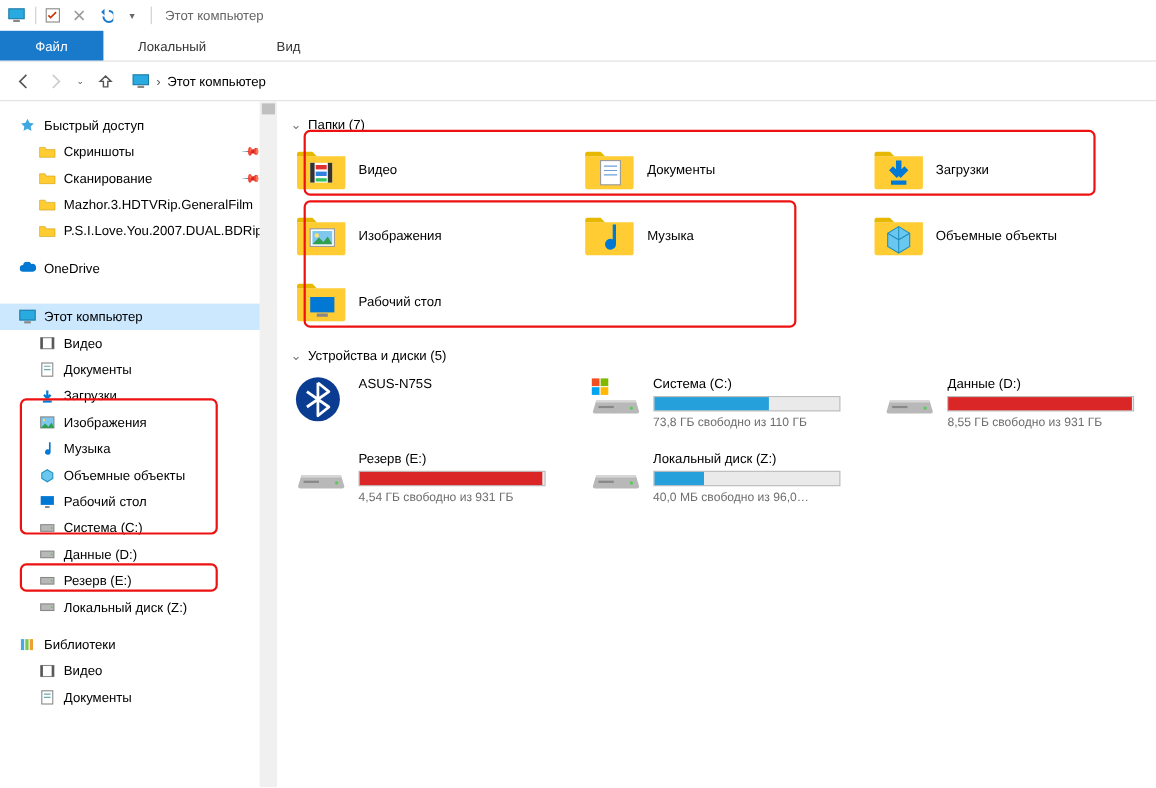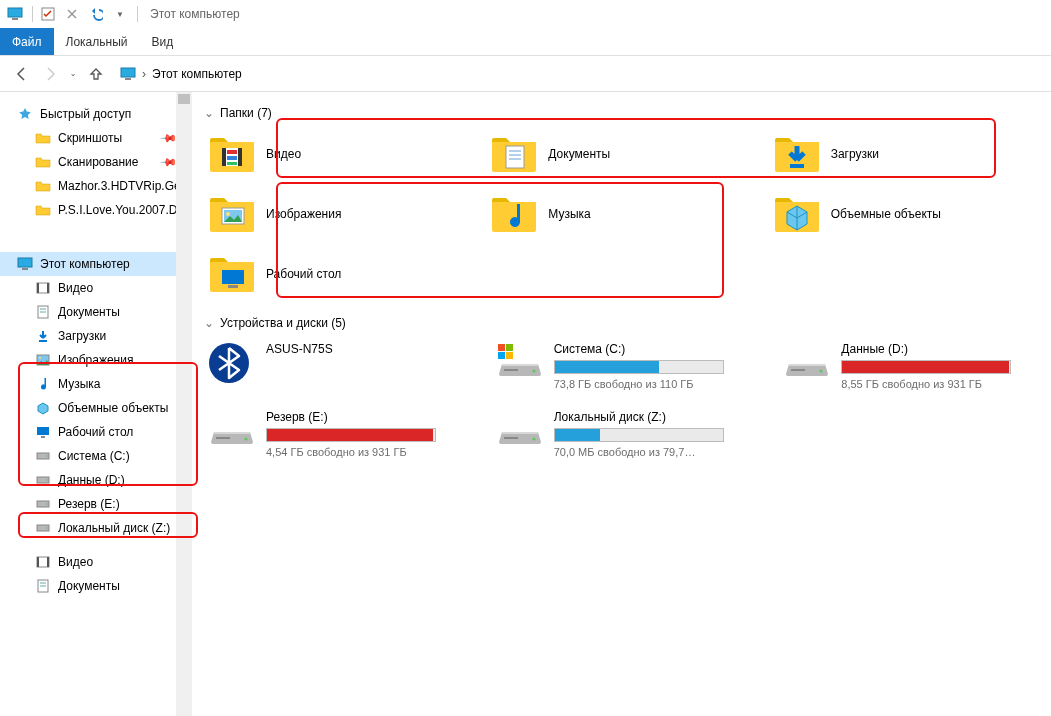--- a/index.html
+++ b/index.html
@@ -2,29 +2,29 @@
 <html><head>
 <meta charset="utf-8">
 <style>
 *{margin:0;padding:0;box-sizing:border-box;font-family:"Segoe UI",Tahoma,sans-serif;font-size:12px;color:#000}
 body{background:#fff;overflow:hidden}
 .titlebar{height:28px;display:flex;align-items:center;padding:0 4px;background:#fff}
 .titlebar .qat-icon{width:22px;height:22px;display:flex;align-items:center;justify-content:center;color:#555;margin-right:2px}
 .titlebar .sep{width:1px;height:16px;background:#ccc;margin:0 4px}
 .titlebar .title{margin-left:8px;color:#666}
 .ribbon-tabs{height:28px;display:flex;align-items:stretch;border-bottom:1px solid #e0e0e0}
-.ribbon-tabs .tab{padding:0 12px;display:flex;align-items:center;color:#333;cursor:pointer}
+.ribbon-tabs .tab{padding:0 32px;display:flex;align-items:center;color:#333;cursor:pointer}
 .ribbon-tabs .tab.active{background:#1979ca;color:#fff}
 .navbar{height:36px;display:flex;align-items:center;padding:0 10px;border-bottom:1px solid #e0e0e0}
 .navbar .navbtn{width:24px;height:24px;display:flex;align-items:center;justify-content:center;color:#555;margin-right:4px}
 .navbar .navbtn.disabled{color:#bbb}
 .navbar .breadcrumb{display:flex;align-items:center;margin-left:8px}
 .navbar .bc-sep{margin:0 6px;color:#555}
 .main{display:flex;height:calc(716px - 28px - 28px - 36px)}
-.sidebar{width:192px;overflow:hidden;position:relative;padding-top:10px}
+.sidebar{width:252px;overflow:hidden;position:relative;padding-top:10px}
 .sidebar::after{content:"";position:absolute;right:0;top:0;bottom:0;width:12px;background:linear-gradient(#f0f0f0,#f0f0f0);opacity:0}
 .sb-item{height:24px;display:flex;align-items:center;padding-left:16px;cursor:pointer;white-space:nowrap;overflow:hidden}
 .sb-item.indent{padding-left:34px}
 .sb-item.selected{background:#cce8ff}
 .sb-item .ico{width:18px;height:18px;margin-right:6px;flex-shrink:0;display:flex;align-items:center;justify-content:center}
 .sb-item .pin{margin-left:auto;margin-right:16px;color:#888;transform:rotate(45deg);font-size:11px}
 .sb-spacer{height:10px}
 .content{flex:1;padding:8px 12px;overflow:auto;position:relative}
 .group-header{display:flex;align-items:center;color:#003399;margin:6px 0 8px 0;cursor:pointer}
 .group-header .chev{margin-right:6px;color:#777}
@@ -153,20 +153,28 @@
         <div class="sb-item indent">
           <span class="ico">
             <svg width="16" height="12" viewBox="0 0 16 12">
               <path d="M1 2h5l1 2h8v7H1z" fill="#ffcc33" stroke="#cc9900" stroke-width="0.5"></path>
             </svg>
           </span>
           <span>P.S.I.Love.You.2007.DUAL.BDRip</span>
         </div>
       </div>
     <div class="sb-spacer"></div>
+    <div class="sb-item">
+      <span class="ico">
+          <svg width="16" height="12" viewBox="0 0 16 12">
+            <path d="M4 9a3 3 0 0 1 0-6 4 4 0 0 1 7.5-1A3.5 3.5 0 0 1 13 9z" fill="#0078d4"></path>
+          </svg>
+        </span>
+      <span>OneDrive</span>
+    </div>
     <div class="sb-spacer"></div>
     <div class="sb-spacer"></div>
     <div class="sb-item selected">
       <span class="ico">
           <svg width="16" height="14" viewBox="0 0 16 14">
             <rect x="1" y="1" width="14" height="9" fill="#29abe2" stroke="#1a7aa8"></rect>
             <rect x="5" y="11" width="6" height="2" fill="#888"></rect>
           </svg>
         </span>
       <span>Этот компьютер</span>
@@ -267,20 +275,30 @@
           <span class="ico">
             <svg width="14" height="10" viewBox="0 0 14 10">
               <rect x="1" y="2" width="12" height="6" fill="#b8b8b8" stroke="#888"></rect>
               <circle cx="11" cy="5" r="0.8" fill="#5c5"></circle>
             </svg>
           </span>
           <span>Локальный диск (Z:)</span>
         </div>
       </div>
     <div class="sb-spacer"></div>
+    <div class="sb-item">
+      <span class="ico">
+          <svg width="14" height="14" viewBox="0 0 14 14">
+            <rect x="1" y="2" width="3" height="10" fill="#4aa8e0"></rect>
+            <rect x="5" y="2" width="3" height="10" fill="#7ec850"></rect>
+            <rect x="9" y="2" width="3" height="10" fill="#f0a030"></rect>
+          </svg>
+        </span>
+      <span>Библиотеки</span>
+    </div>
     <div id="sb-libs">
         <div class="sb-item indent">
           <span class="ico">
             <svg width="14" height="14" viewBox="0 0 14 14">
               <rect x="1" y="2" width="12" height="10" fill="#fff" stroke="#888"></rect>
               <rect x="1" y="2" width="2" height="10" fill="#555"></rect>
               <rect x="11" y="2" width="2" height="10" fill="#555"></rect>
             </svg>
           </span>
           <span>Видео</span>
@@ -471,21 +489,21 @@
               <path d="M6 22h36v2H6z" fill="#d8d8d8"></path>
               <circle cx="38" cy="29" r="1.5" fill="#5c5"></circle>
               <rect x="8" y="27" width="14" height="2" fill="#888"></rect>
             </svg>
           </span>
           <div class="drive-info">
             <div class="dname">Локальный диск (Z:)</div>
             <div class="drive-bar">
               <div class="fill" style="width:27%;background:#26a0da"></div>
             </div>
-            <div class="drive-sub">70,0 МБ свободно из 79,7…</div>
+            <div class="drive-sub">40,0 МБ свободно из 96,0…</div>
           </div>
         </div>
       </div>
   </div>
 
 </div>
 
 <div class="highlight-red hl-box1"></div>
 <div class="highlight-red hl-box2"></div>
 <div class="highlight-red" style="position:absolute;left:18px;top:362px;width:180px;height:124px;pointer-events:none"></div>

